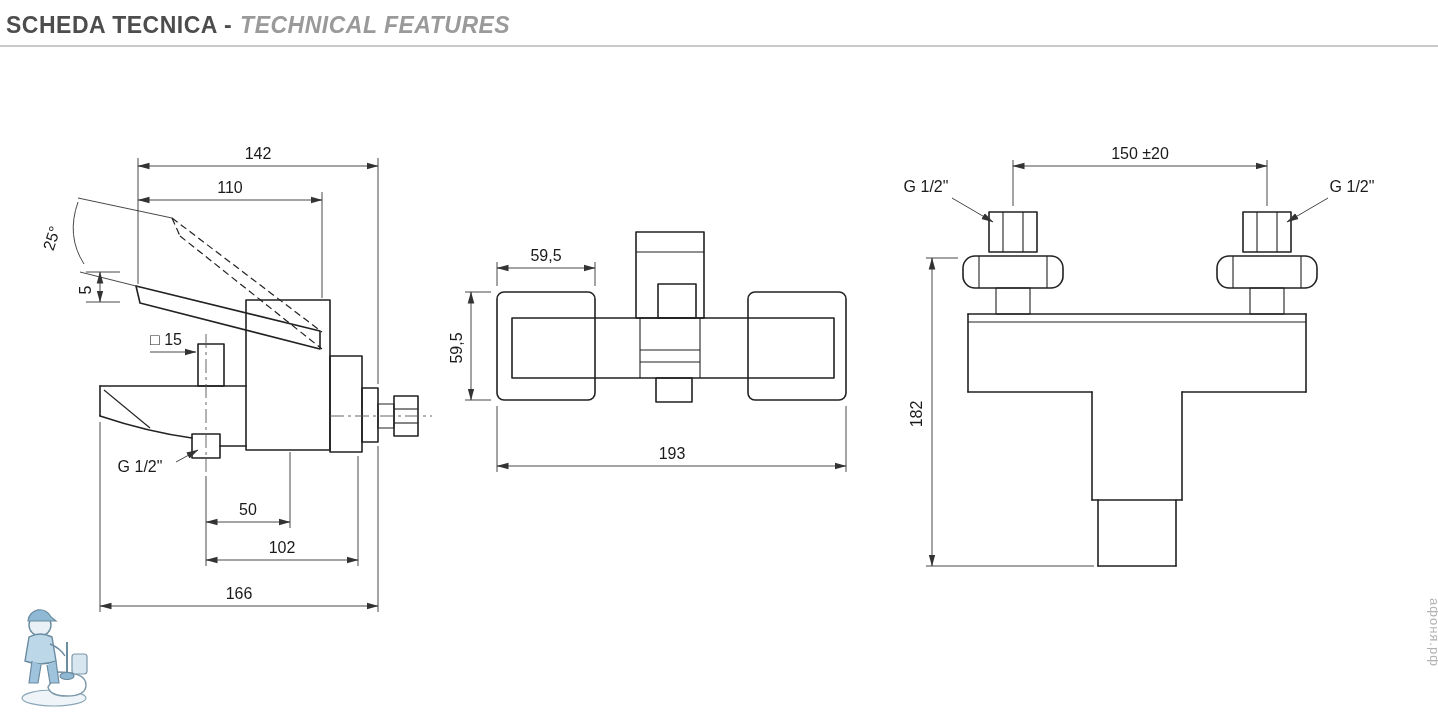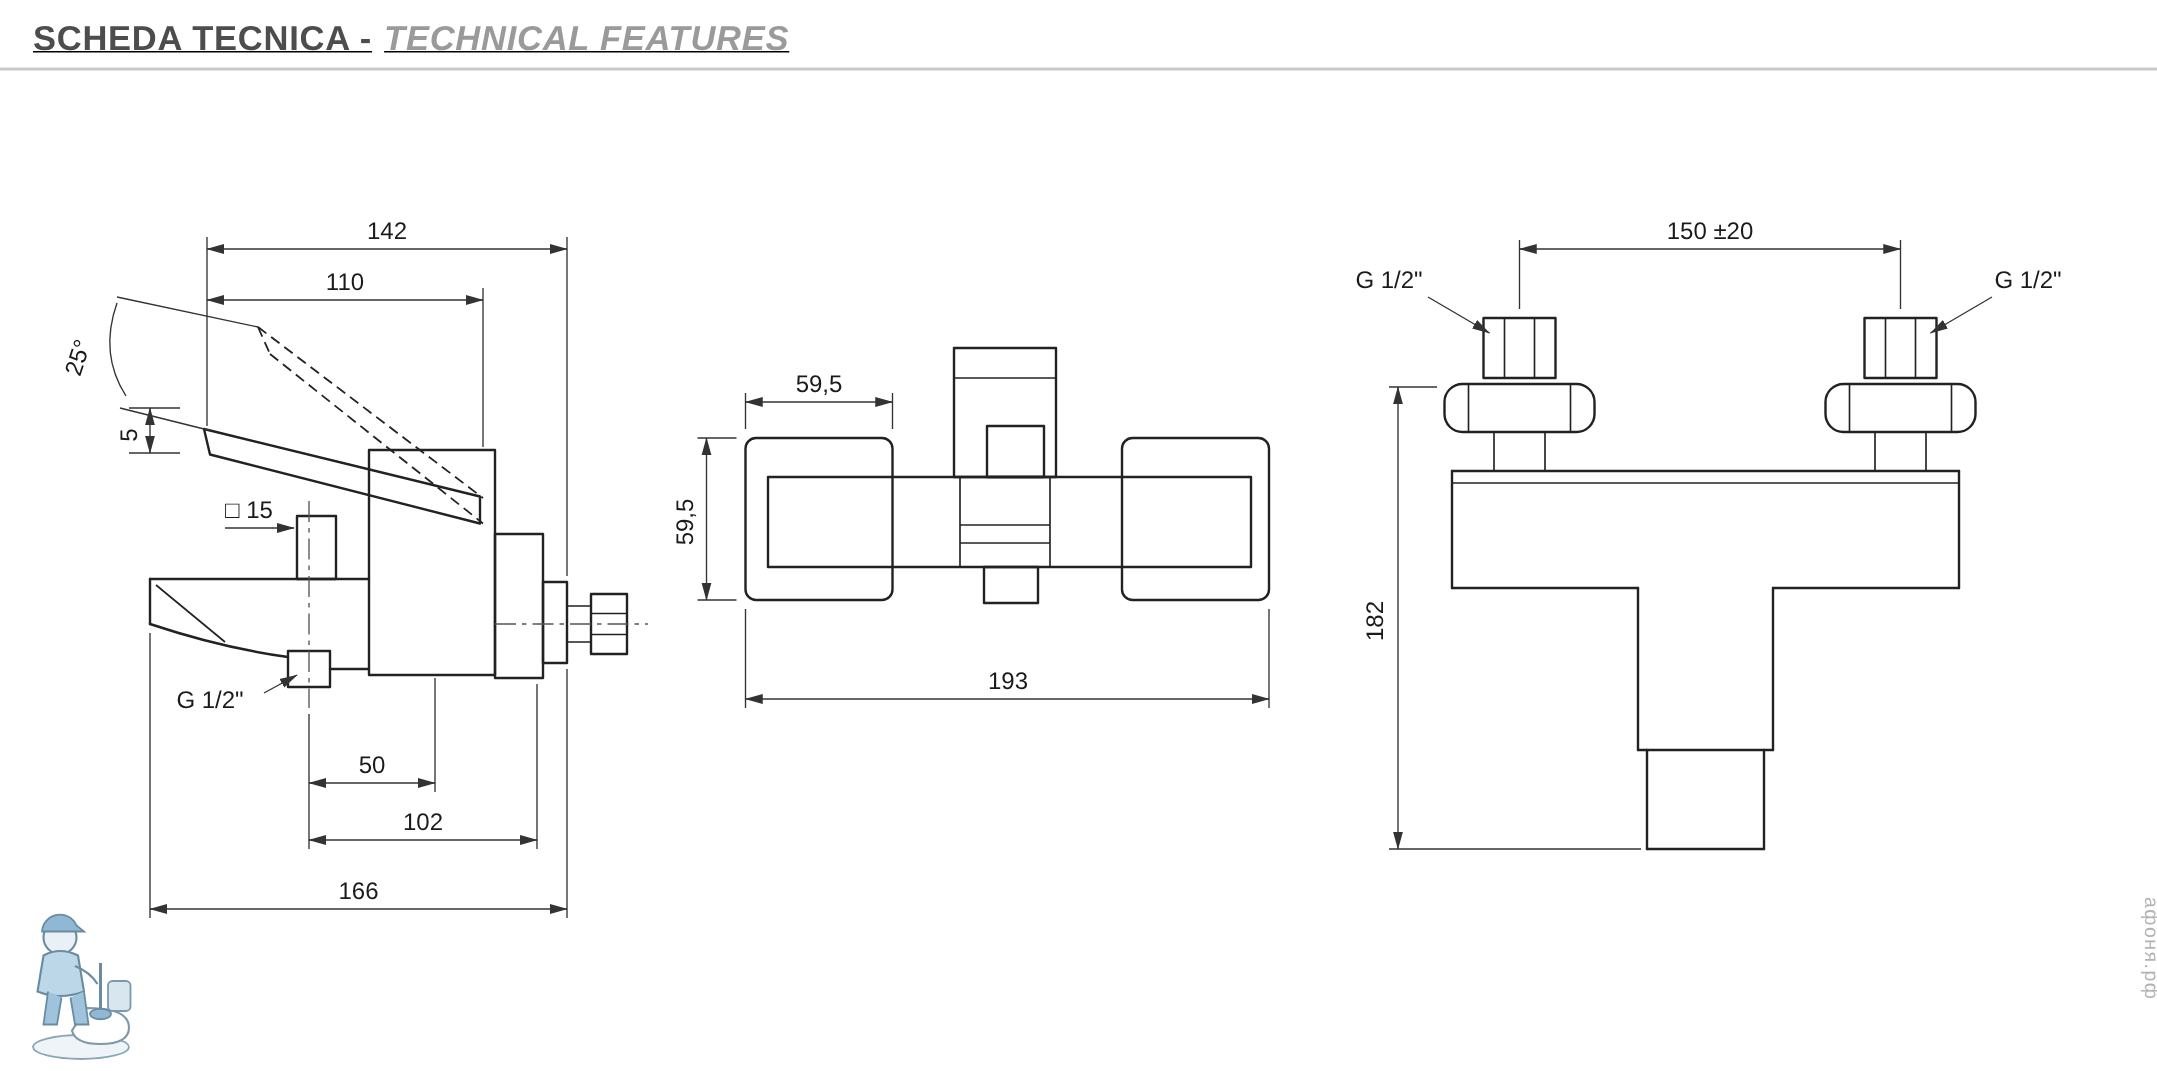--- a/index.html
+++ b/index.html
@@ -1,19 +1,19 @@
 <!DOCTYPE html>
 <html><head>
 <meta charset="utf-8">
 <style>
   html,body{margin:0;padding:0;background:#fff;}
   #page{position:relative;width:1438px;height:714px;background:#fff;overflow:hidden;
         font-family:"Liberation Sans",sans-serif;}
   #hdr{position:absolute;top:0;left:0;width:100%;z-index:2;}
-  #hdr .ttl{padding:12px 0 6px 22px;white-space:nowrap;text-decoration:underline;}
+  #hdr .ttl{padding:12px 0 6px 6px;white-space:nowrap;}
   #hdr .t1{font-size:23px;font-weight:700;color:#4d4d4d;letter-spacing:.5px;}
   #hdr .t2{font-size:23px;font-weight:700;font-style:italic;color:#9a9a9a;letter-spacing:.5px;margin-left:8px;}
   #hdr .rule{height:0;border-top:2px solid #c9c9c9;}
   svg{position:absolute;top:0;left:0;}
   .obj{fill:none;stroke:#222;stroke-width:1.6;stroke-linejoin:round;stroke-linecap:round;}
   .obj2{fill:none;stroke:#222;stroke-width:1.1;stroke-linejoin:round;}
   .hid{fill:none;stroke:#222;stroke-width:1.2;stroke-dasharray:7 4;}
   .cl{fill:none;stroke:#555;stroke-width:.9;stroke-dasharray:14 4 3 4;}
   .ext,.dim,.ldr{fill:none;stroke:#333;stroke-width:.9;}
   .dtx{font-family:"Liberation Sans",sans-serif;font-size:16px;fill:#1a1a1a;text-anchor:middle;}

